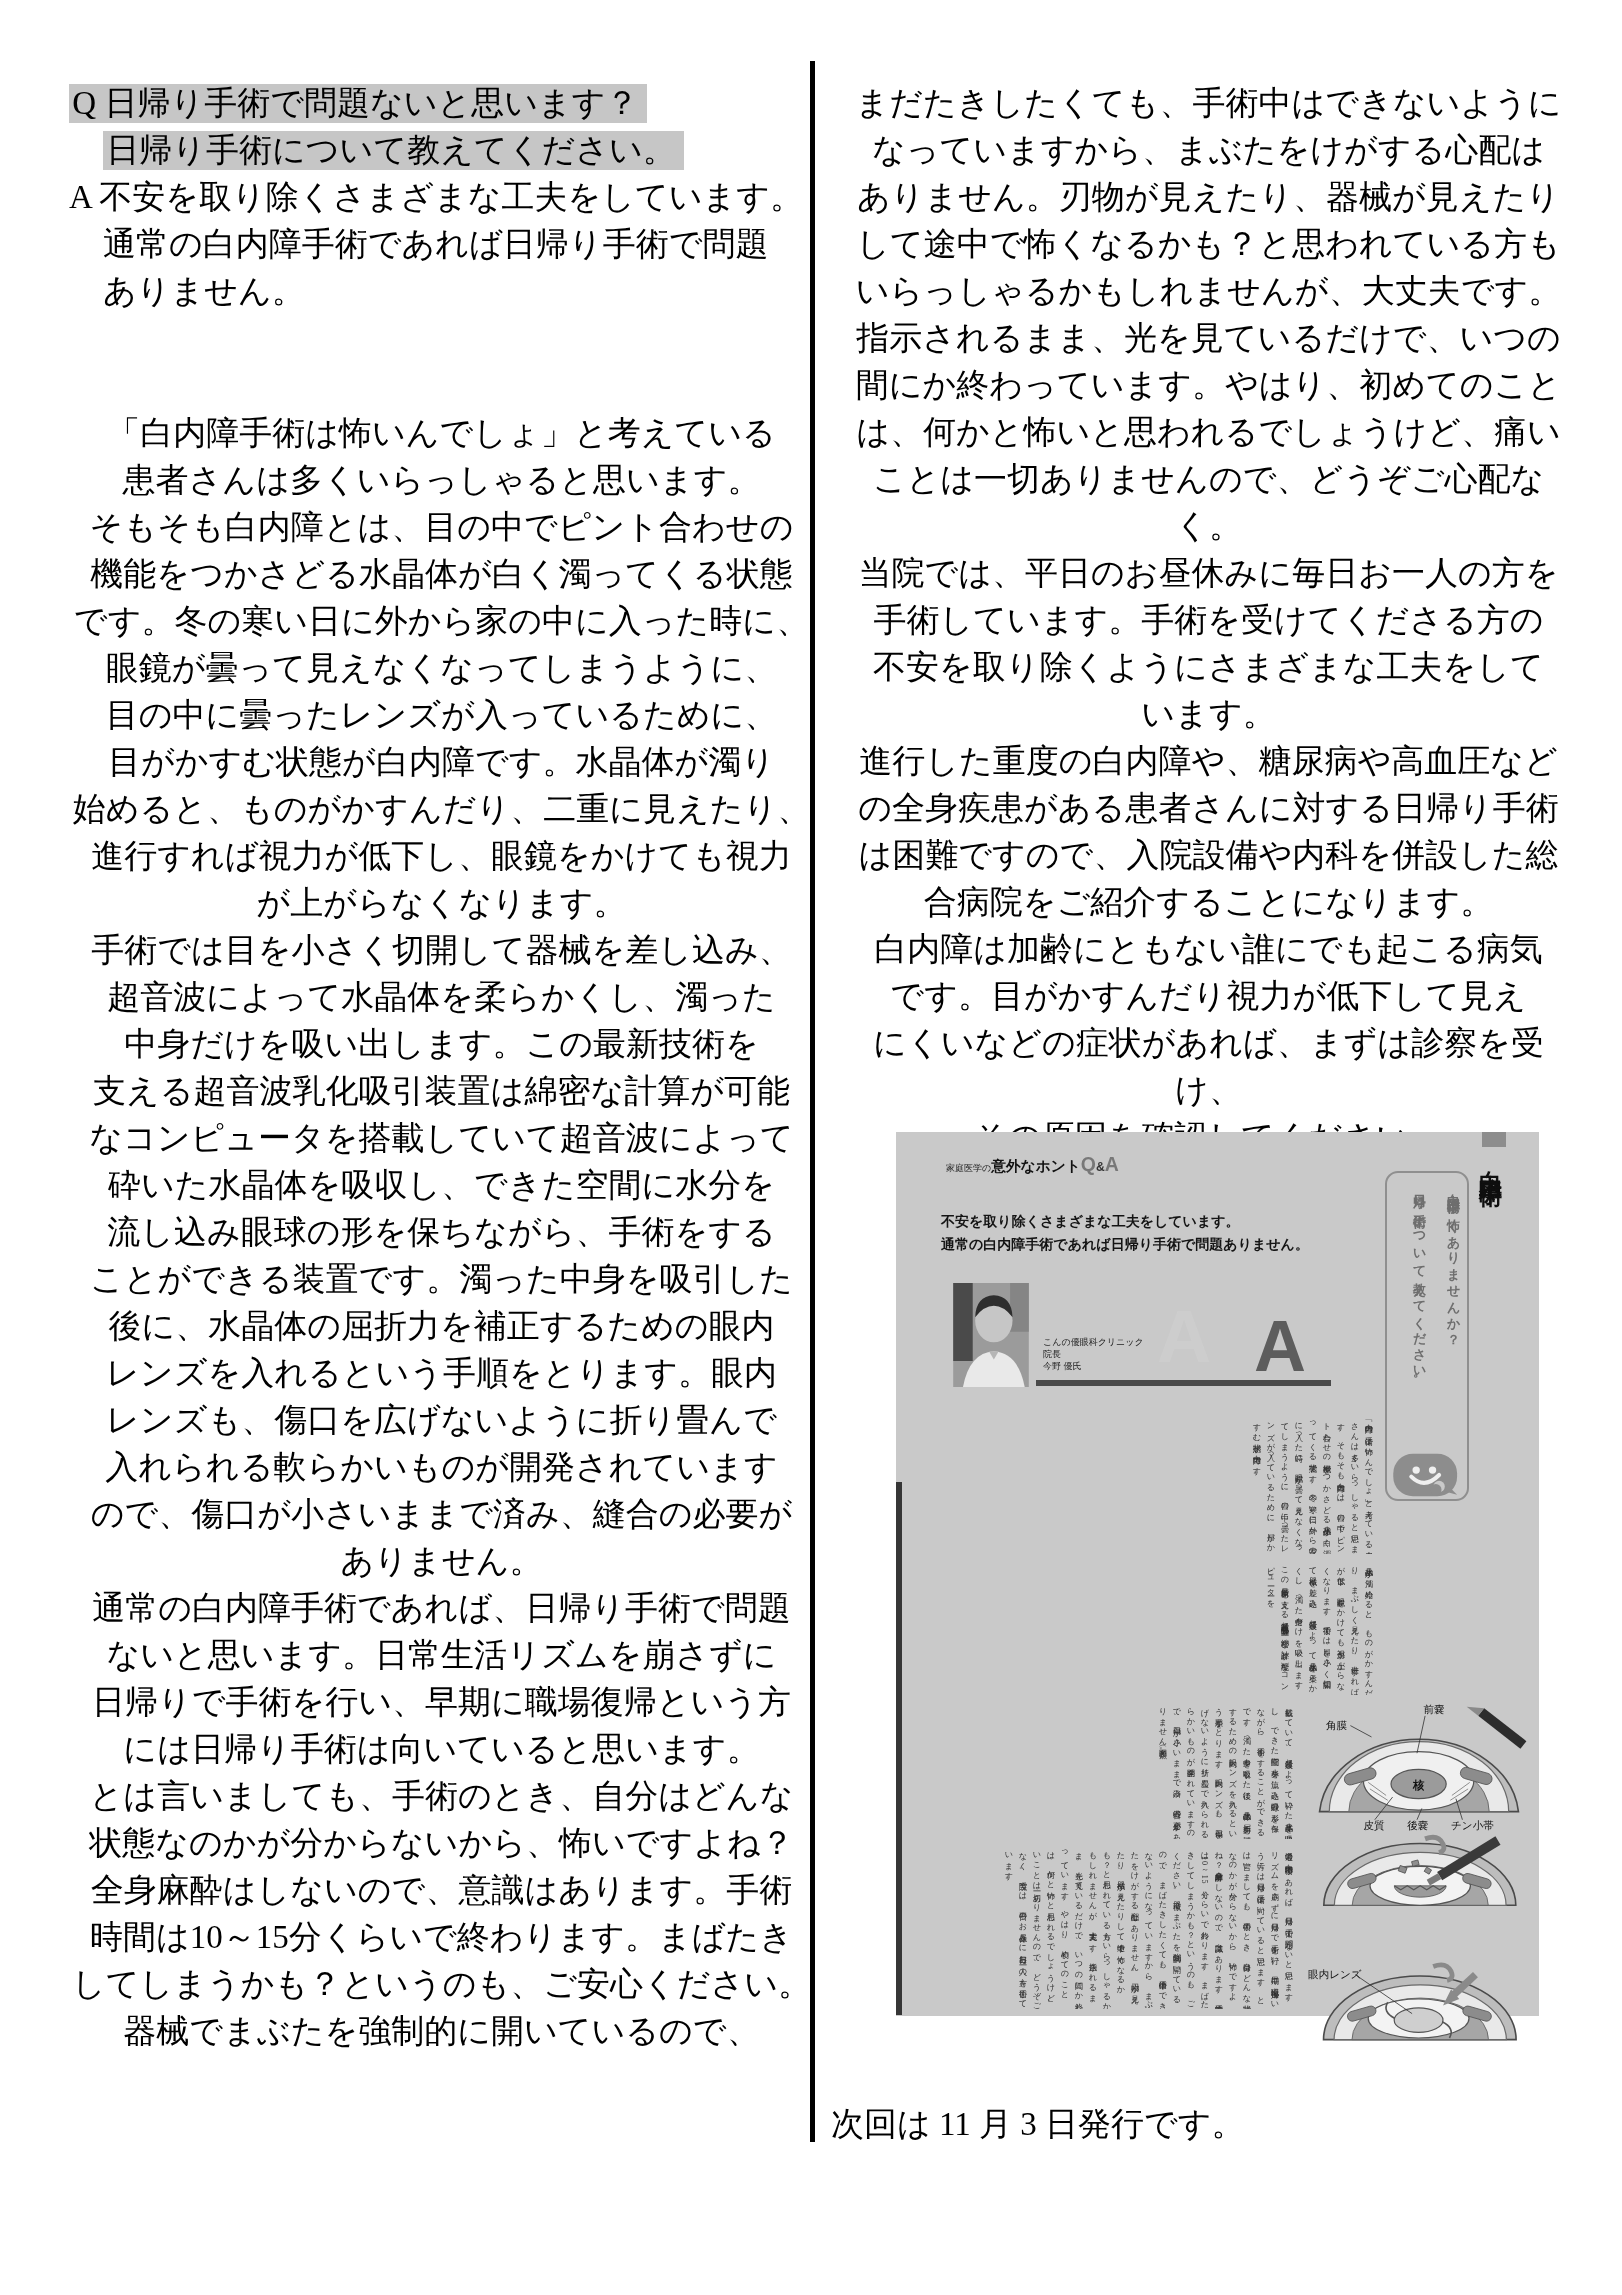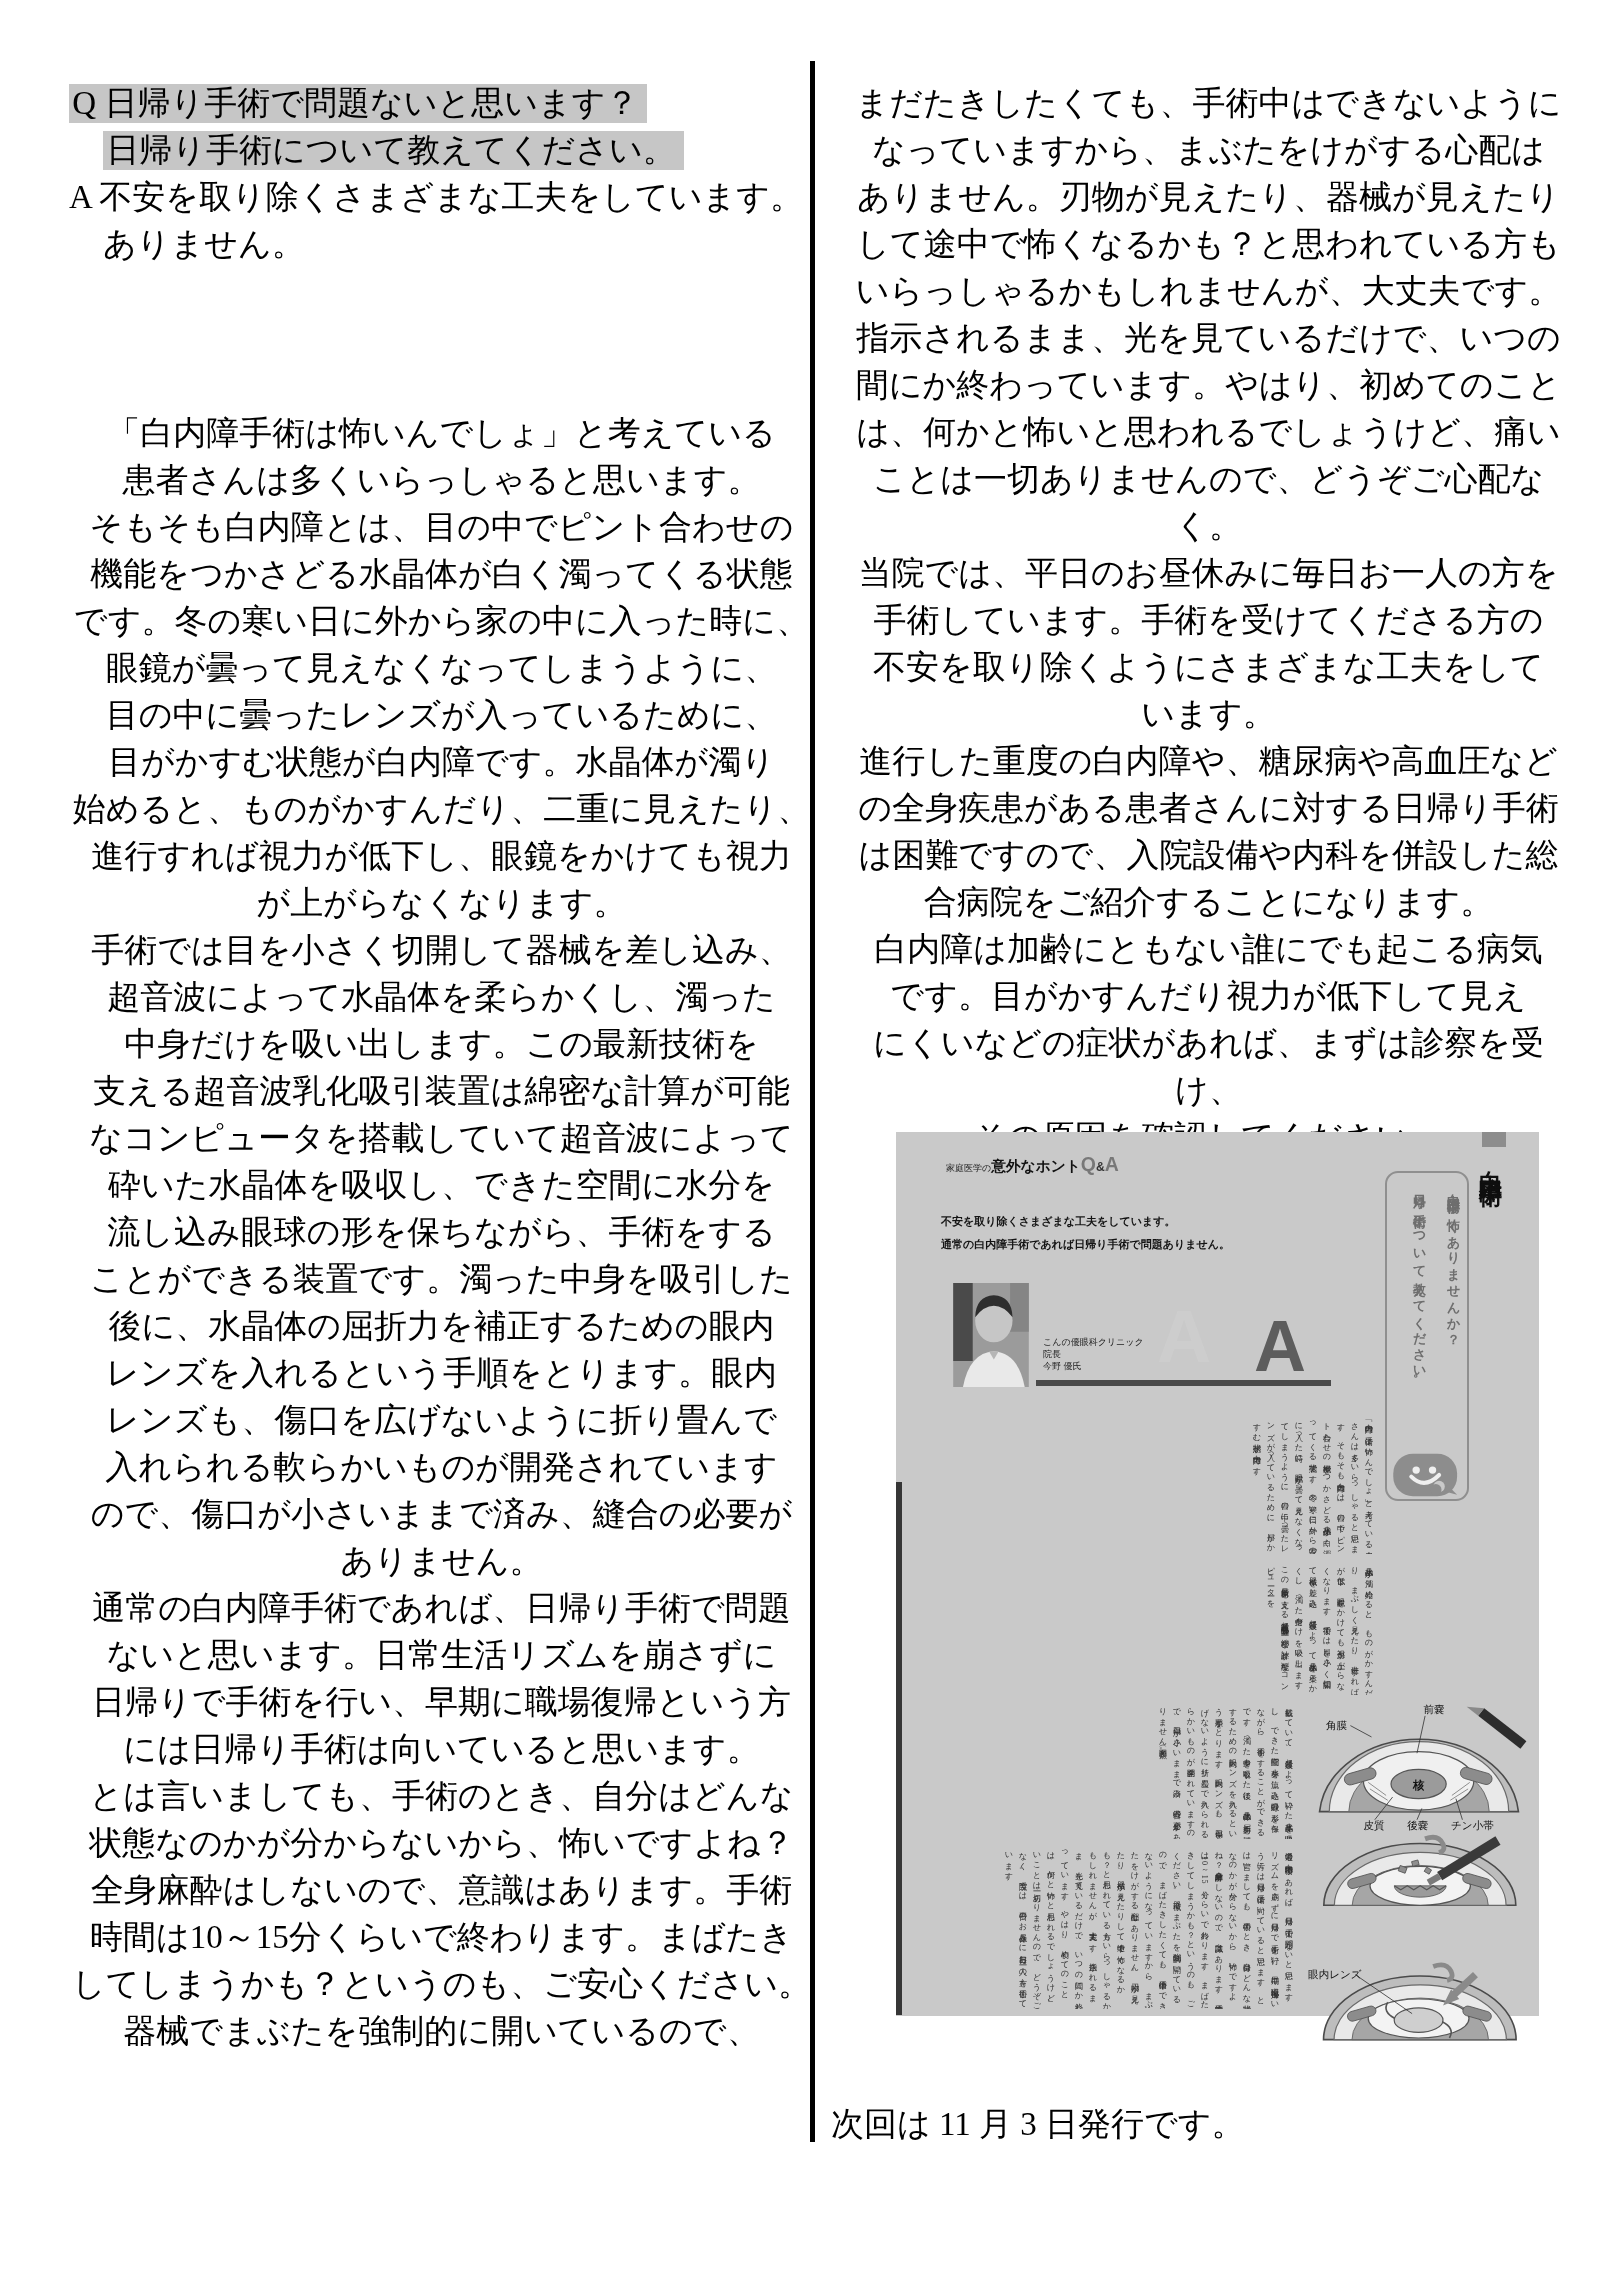--- a/index.html
+++ b/index.html
@@ -21,21 +21,21 @@
   #footer-note{left:831px;top:2101px;font-size:33px;line-height:47px;white-space:nowrap;}
   
   #clipping{left:896px;top:1132px;width:643px;height:884px;background:#c9c9c9;
     font-family:"Liberation Sans","DejaVu Sans",sans-serif;color:#1c1c1c;}
   #clip-edge{left:0;top:350px;width:5.7px;height:533px;background:#363636;}
   #kicker{left:50px;top:21px;white-space:nowrap;}
   .kick-small{font-size:9px;color:#222;}
   .kick-bold{font-size:14.7px;font-weight:bold;color:#111;margin-top:20px;}
   .kick-q,.kick-a{font-size:19.5px;font-weight:bold;color:#787878;}
   .kick-amp{font-size:12.2px;font-weight:bold;color:#333;}
-  #statement{left:45px;top:78px;font-size:11px;font-weight:bold;line-height:23px;color:#141414;white-space:pre-line;}
+  #statement{left:45px;top:78px;font-size:14px;font-weight:bold;line-height:23px;color:#141414;white-space:pre-line;}
   #photo{left:57px;top:151px;width:76px;height:104px;}
   #doctor-caption{left:147px;top:204px;font-size:9px;line-height:12.2px;color:#222;white-space:pre-line;}
   #answer-bar{left:140px;top:248px;width:295px;height:5.7px;background:#4a4a4a;}
   #answer-letter{left:358px;top:178px;font-size:72px;font-weight:bold;color:#5d5d5d;line-height:72px;}
   #ghost-a{left:261px;top:167px;font-size:75px;font-weight:bold;color:#d2d2d2;opacity:.55;line-height:75px;}
   #question-box{left:489px;top:39px;width:84px;height:330px;border:2.4px solid #8f8f8f;border-radius:13px;box-sizing:border-box;}
   #question-vtext{position:absolute;right:4.9px;top:11.4px;bottom:54px;writing-mode:vertical-rl;
     font-size:13px;letter-spacing:1.6px;color:#6e6e6e;font-weight:bold;}
   #question-vtext div{width:34px;}
   #q-badge{left:494px;top:320px;}
@@ -56,20 +56,21 @@
 </style>
 </head>
 <body>
 
 <div id="divider" class="abs"></div>
 
 <div id="left-head" class="abs">
   <div class="doc-line"><span class="hl">Q 日帰り手術で問題ないと思います？</span></div>
   <div class="doc-line"><span class="hl indent">日帰り手術について教えてください。</span></div>
   <div class="doc-line">A 不安を取り除くさまざまな工夫をしています。</div>
+  <div class="doc-line indent">通常の白内障手術であれば日帰り手術で問題</div>
   <div class="doc-line indent">ありません。</div>
 </div>
 
 <div id="left-body" class="abs doc-body">「白内障手術は怖いんでしょ」と考えている
 患者さんは多くいらっしゃると思います。
 そもそも白内障とは、目の中でピント合わせの
 機能をつかさどる水晶体が白く濁ってくる状態
 です。冬の寒い日に外から家の中に入った時に、
 眼鏡が曇って見えなくなってしまうように、
 目の中に曇ったレンズが入っているために、

